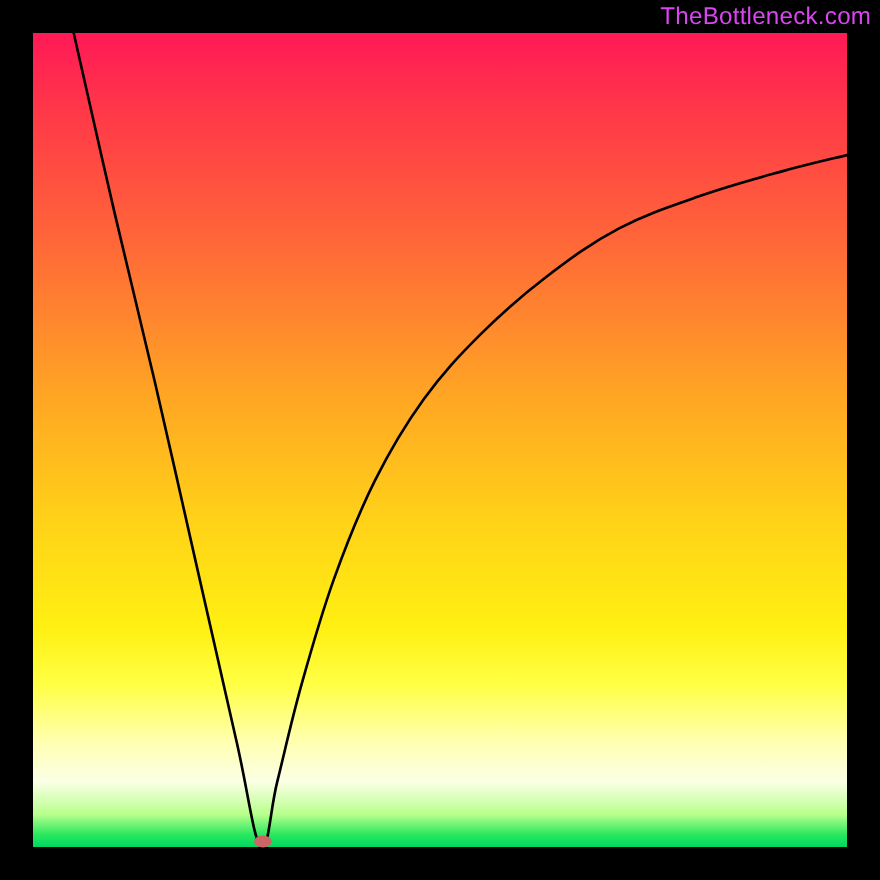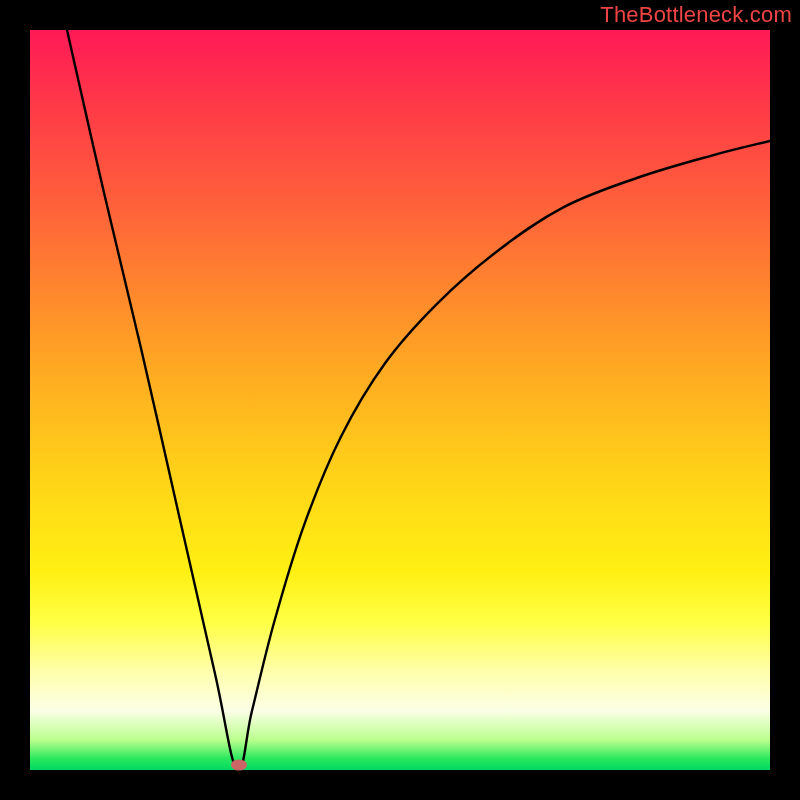--- a/index.html
+++ b/index.html
@@ -46,21 +46,21 @@
     position: absolute;
     left: 0;
     top: 0;
     width: 740px;
     height: 740px;
   }
   .watermark {
     position: absolute;
     top: 2px;
     right: 8px;
-    color: #ef4444;
+    color: #d946ef;
     font-size: 22px;
     letter-spacing: 0.2px;
     font-weight: 400;
   }
   .marker {
     position: absolute;
     width: 16px;
     height: 11px;
     border-radius: 50% / 50%;
     background: #cc6666;

